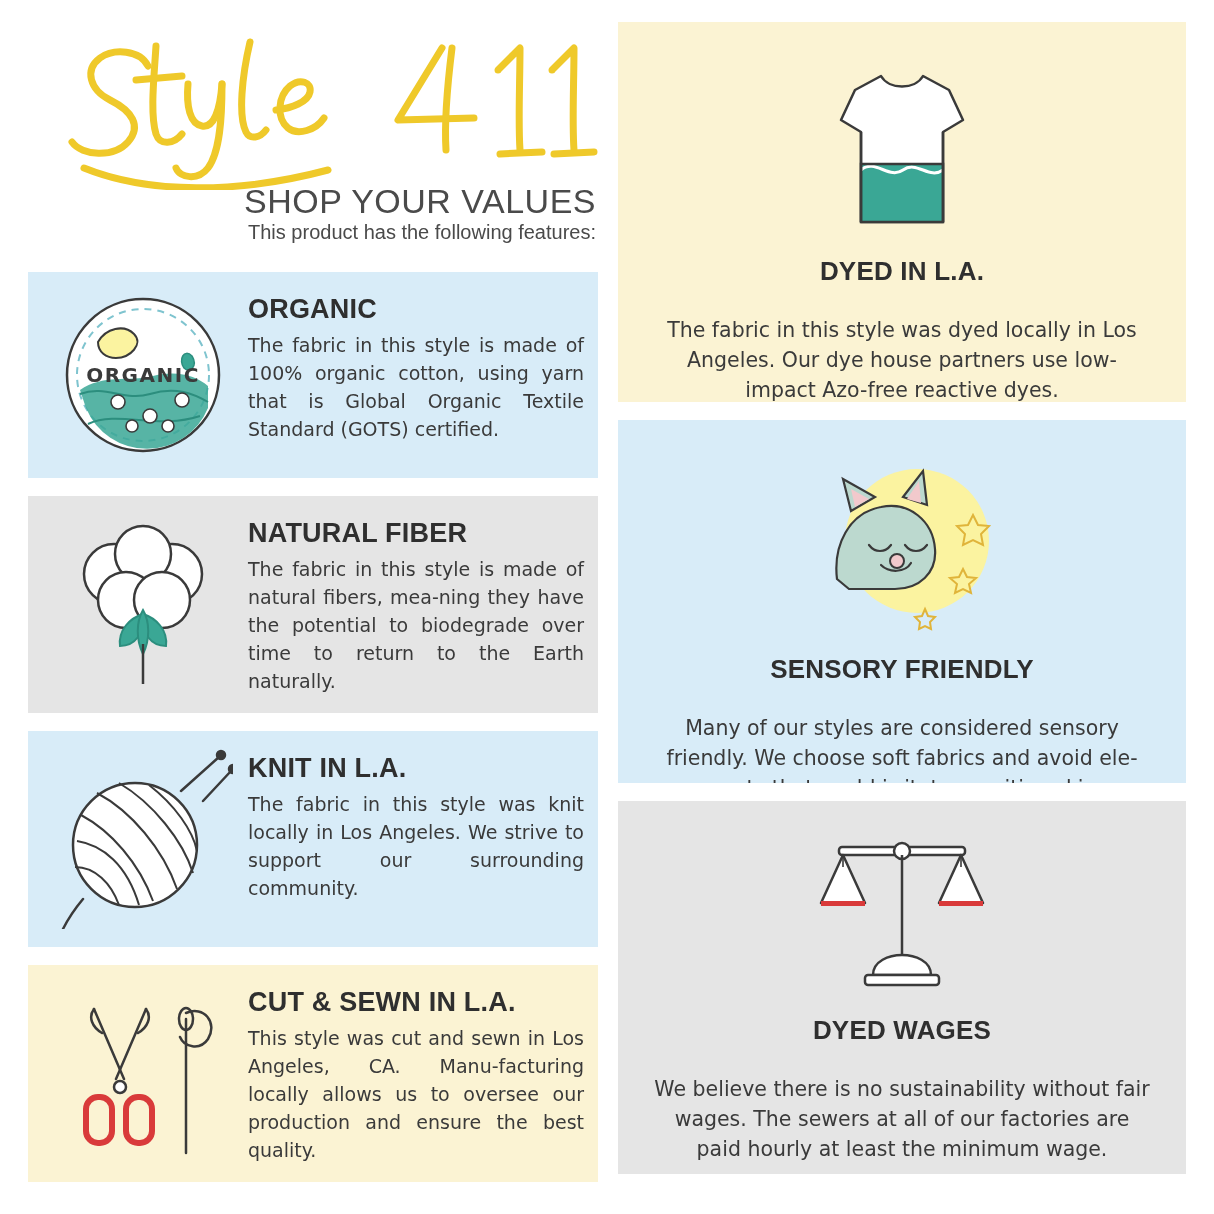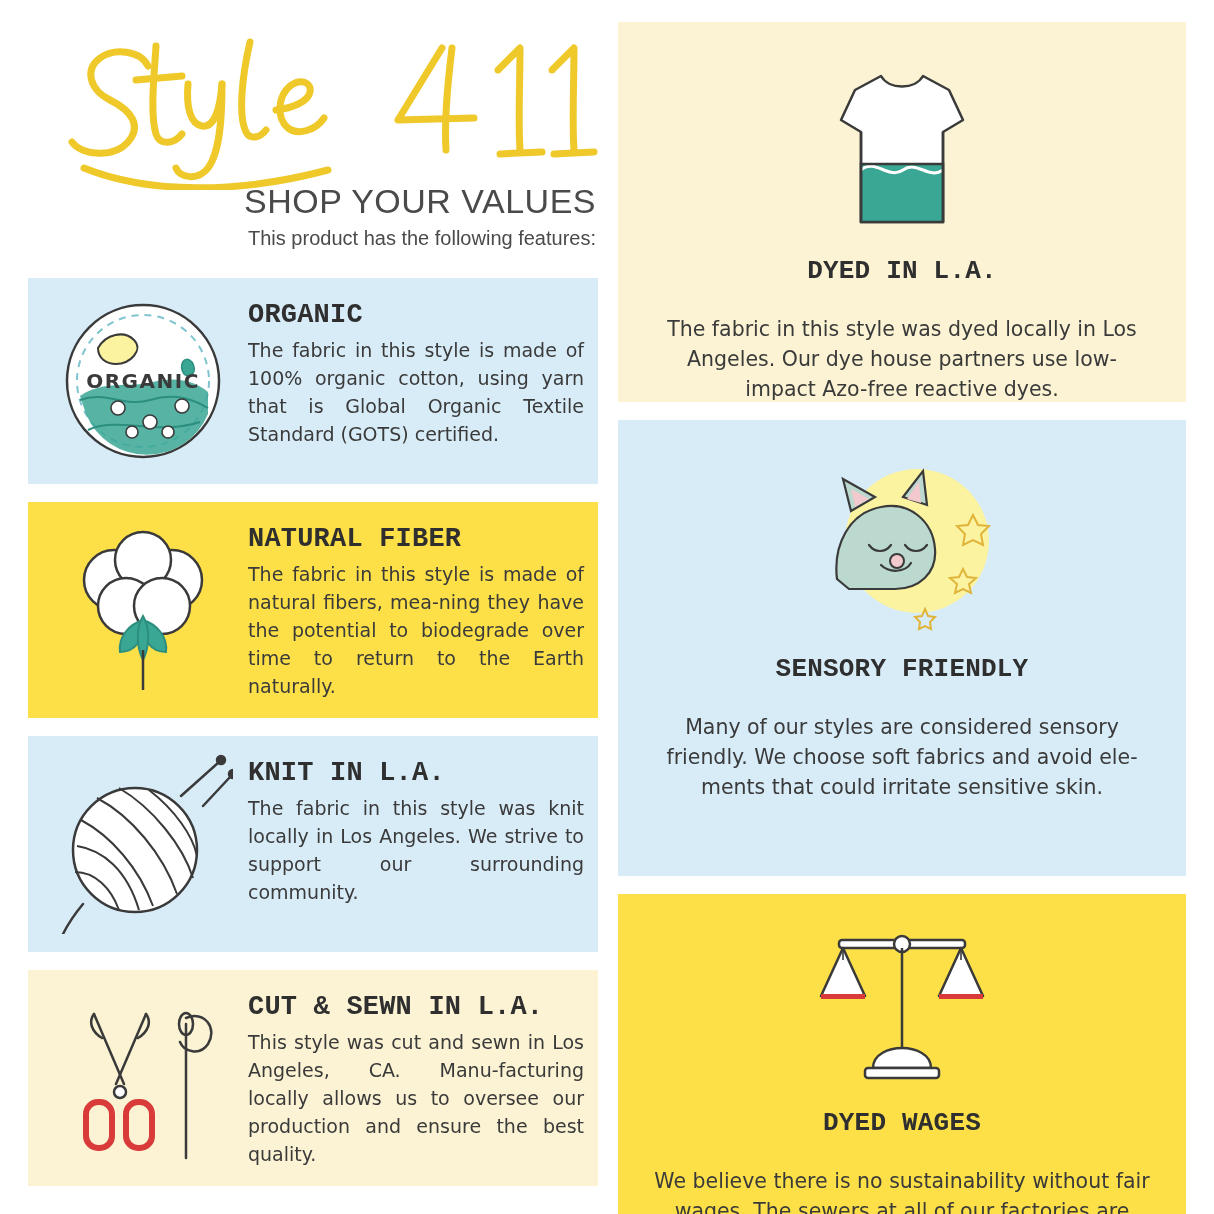--- a/index.html
+++ b/index.html
@@ -52,21 +52,21 @@
     color: #4a4a4a;
     text-align: right;
     padding-right: 2px;
     margin-top: -6px;
   }
   .subtagline {
     font-family: "Liberation Sans", sans-serif;
     font-size: 20px;
     color: #4a4a4a;
     padding-right: 2px;
-    margin-top: 6px;
+    margin-top: 0;
   }
 
   
   .card {
     position: relative;
     box-sizing: border-box;
     margin-bottom: 18px;
     overflow: hidden;
   }
   .card-left {
@@ -79,21 +79,21 @@
     flex: 0 0 210px;
     display: flex;
     align-items: center;
     justify-content: center;
   }
   .card-left .text-box {
     flex: 1 1 auto;
     padding-right: 4px;
   }
   .card-title {
-    font-family: Liberation Mono, monospace;
+    font-family: Liberation Sans, sans-serif;
     font-weight: bold;
     font-size: 27px;
     color: #2f2f2f;
     margin: 4px 0 6px 0;
     letter-spacing: 0.2px;
   }
   .card-body {
     font-family: "DejaVu Sans", sans-serif;
     font-size: 19px;
     line-height: 28px;
@@ -117,21 +117,21 @@
     margin-bottom: 6px;
   }
   .card-right .card-body {
     text-align: center;
     font-size: 20.5px;
     line-height: 30px;
     margin-top: 28px;
   }
 
   .bg-blue   { background: #d8ecf8; }
-  .bg-green  { background: #fde047; }
+  .bg-green  { background: #e5e5e5; }
   .bg-cream  { background: #fbf3d3; }
 </style>
 </head>
 <body>
 
 <div class="page">
 
   <div class="col-left">
 
     <div class="header">
@@ -281,21 +281,21 @@
           <path d="M84 118 L166 118 L166 176 L84 176 Z" fill="#3aa795"></path>
           <path d="M84 124 C98 112, 112 134, 126 124 C140 114, 152 134, 166 124" fill="none" stroke="#ffffff" stroke-width="3"></path>
           <path d="M84 118 L166 118 L166 176 L84 176 Z" fill="none" stroke="#3a3a3a" stroke-width="2.5"></path>
           <path d="M84 86 L84 176 M166 86 L166 176" stroke="#3a3a3a" stroke-width="2.5" fill="none"></path>
         </svg>
       </div>
       <div class="card-title">DYED IN L.A.</div>
       <div class="card-body">The fabric in this style was dyed locally in Los Angeles. Our dye house partners use low-impact Azo-free reactive dyes.</div>
     </div>
 
-    <div class="card card-right bg-blue" style="height:456px;">
+    <div class="card card-right bg-blue" style="height:363px;">
       <div class="icon-box" style="height:200px;">
         <svg width="250" height="190" viewBox="0 0 250 190">
           <circle cx="140" cy="92" r="72" fill="#fbf3a0"></circle>
           <path d="M140 20 A72 72 0 0 0 140 164 A72 72 0 0 1 140 20 Z" fill="#d9ecd2"></path>
           <g fill="#bcd9cf" stroke="#3a3a3a" stroke-width="2.2">
             <path d="M60 130 C56 96, 72 64, 104 58 C132 52, 156 72, 158 100 C160 124, 142 140, 118 140 L72 140 Z"></path>
             <path d="M74 62 L66 30 L98 48 Z"></path>
             <path d="M126 48 L146 22 L150 56 Z"></path>
           </g>
           <path d="M78 58 L74 40 L92 50 Z" fill="#f2c9cc"></path>

